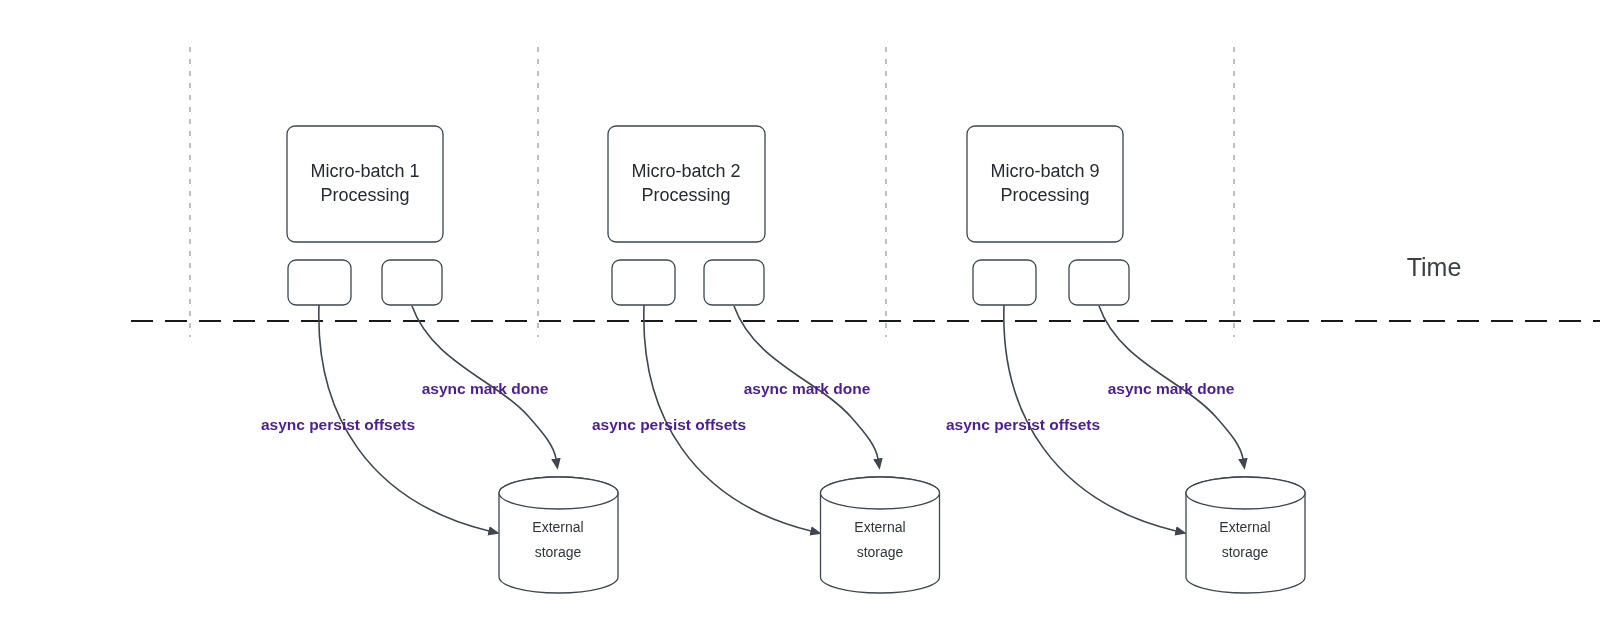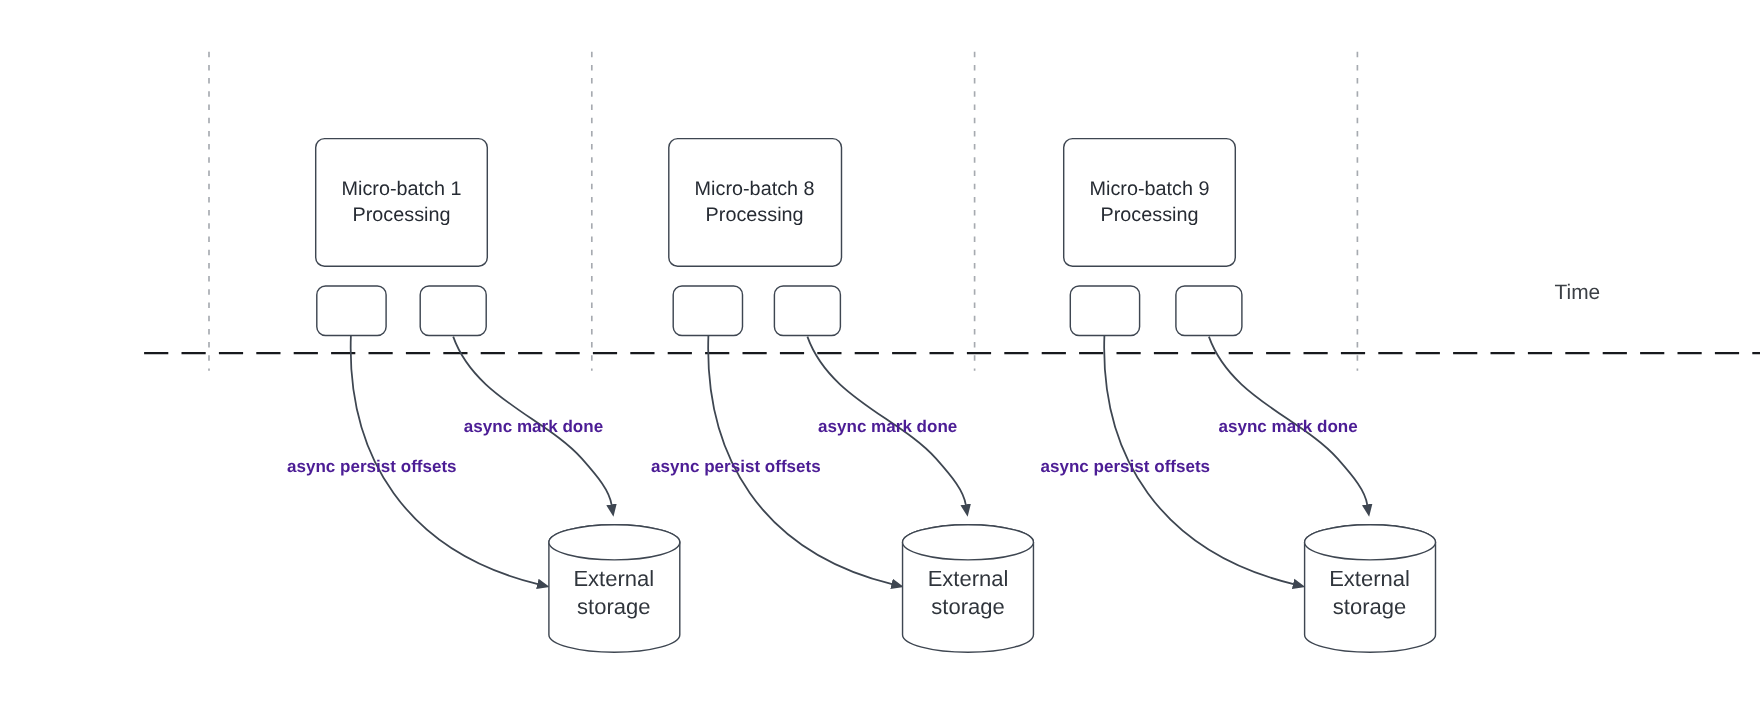--- a/index.html
+++ b/index.html
@@ -26,31 +26,31 @@
     transform: translate(-50%, -50%);
     white-space: nowrap;
     text-align: center;
   }
   .box-label {
     font-size: 18px;
     line-height: 24px;
     color: #262b33;
   }
   .storage-label {
-    font-size: 20px;
+    font-size: 14px;
     line-height: 25px;
     color: #30353c;
   }
   .async-label {
     font-size: 15.5px;
     font-weight: bold;
     color: #4c1d95;
   }
   .time-label {
-    font-size: 19px;
+    font-size: 25px;
     color: #3c4046;
   }
   .lbl span { display: block; }
 </style>
 </head>
 <body>
 
 <div class="canvas">
 
   <svg width="1600" height="642" viewBox="0 0 1600 642">
@@ -98,21 +98,21 @@
     <span>Processing</span>
   </div>
   <div class="lbl async-label" style="left:290px; top:425px;">async persist offsets</div>
   <div class="lbl async-label" style="left:437px; top:389px;">async mark done</div>
   <div class="lbl storage-label" style="left:510px; top:540px;">
     <span>External</span>
     <span>storage</span>
   </div>
 
   <div class="lbl box-label" style="left:638px; top:183px;">
-    <span>Micro-batch 8</span>
+    <span>Micro-batch 2</span>
     <span>Processing</span>
   </div>
   <div class="lbl async-label" style="left:621px; top:425px;">async persist offsets</div>
   <div class="lbl async-label" style="left:759px; top:389px;">async mark done</div>
   <div class="lbl storage-label" style="left:832px; top:540px;">
     <span>External</span>
     <span>storage</span>
   </div>
 
   <div class="lbl box-label" style="left:997px; top:183px;">

